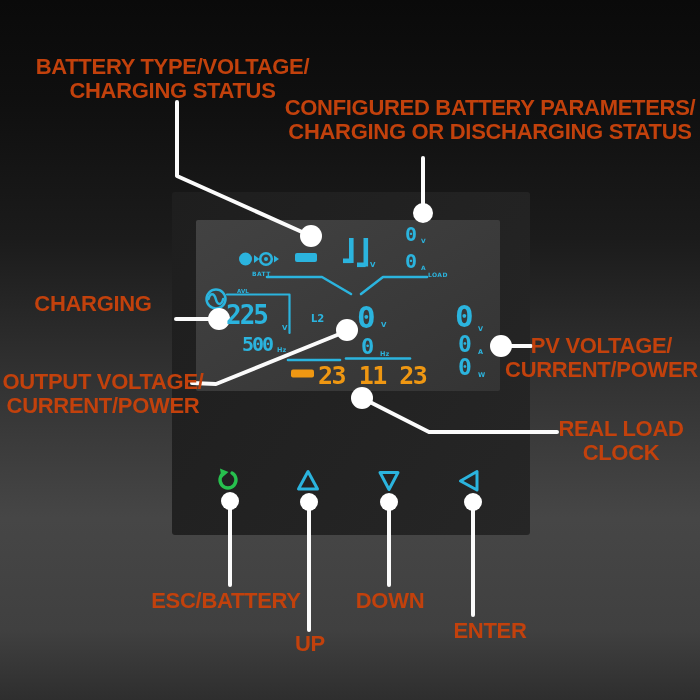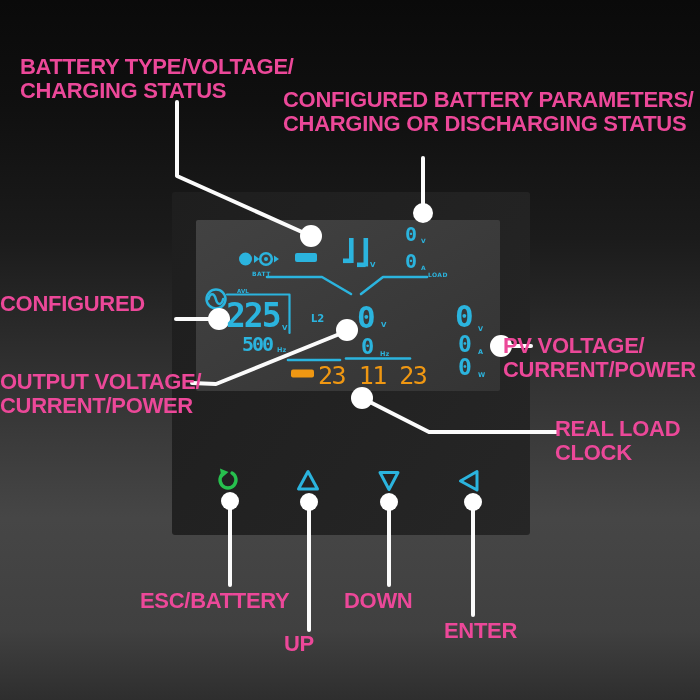--- a/index.html
+++ b/index.html
@@ -1,27 +1,27 @@
 <!DOCTYPE html>
 <html><head>
 <meta charset="utf-8">
 <style>
   html,body{margin:0;padding:0;}
   body{width:700px;height:700px;overflow:hidden;position:relative;
        font-family:"Liberation Sans",sans-serif;
        background:linear-gradient(180deg,#0a0a0a 0%,#0f0f0f 14%,#1b1b1b 34%,#333333 55%,#464646 74%,#404040 90%,#2e2e2e 100%);}
   .stage{position:absolute;inset:0;}
-  .callout{position:absolute;color:#ec4899;font-weight:700;font-size:22px;line-height:24px;
-           letter-spacing:-0.3px;text-align:left;white-space:nowrap;}
+  .callout{position:absolute;color:#c2410c;font-weight:700;font-size:22px;line-height:24px;
+           letter-spacing:-0.3px;text-align:center;white-space:nowrap;}
   .panel{position:absolute;left:172px;top:192px;width:358px;height:343px;border-radius:3px;
          background:linear-gradient(125deg,#1e1e1e,#262626);}
   .lcd{position:absolute;left:196px;top:220px;width:304px;height:171px;border-radius:2px;
        background:linear-gradient(150deg,#424242,#343434);}
   .seg{position:absolute;font-family:"DejaVu Sans Mono",monospace;font-weight:700;color:#2bb4de;}
-  .segO{position:absolute;font-family:"DejaVu Sans Mono",monospace;font-weight:400;color:#ef9712;}
+  .segO{position:absolute;font-family:"DejaVu Sans Mono",monospace;font-weight:700;color:#ef9712;}
   .tiny{position:absolute;font-family:"DejaVu Sans",sans-serif;font-weight:700;color:#2bb4de;}
   svg{position:absolute;left:0;top:0;}
   .cl{stroke:#fbfbfb;stroke-width:4;fill:none;stroke-linecap:round;stroke-linejoin:round;}
   .dot{fill:#ffffff;}
   .cy{stroke:#2bb4de;fill:none;stroke-linecap:round;stroke-linejoin:round;}
 </style>
 </head>
 <body>
 
 <div class="stage">
@@ -97,21 +97,21 @@
       <circle class="dot" cx="389" cy="502" r="9"></circle>
       <circle class="dot" cx="473" cy="502" r="9"></circle>
     </g>
   </svg>
 
   <div class="tiny" style="left:252px;top:270px;font-size:6px;letter-spacing:0.4px">BATT</div>
   <div class="tiny" style="left:428px;top:271px;font-size:6px;letter-spacing:0.4px">LOAD</div>
   <div class="tiny" style="left:370px;top:261px;font-size:7px">V</div>
   <div class="tiny" style="left:237px;top:288px;font-size:5.5px">AVL</div>
 
-  <div class="seg" style="left:226px;top:300px;font-size:33px;line-height:31px;letter-spacing:-2px">225</div>
+  <div class="seg" style="left:226px;top:300px;font-size:26px;line-height:31px;letter-spacing:-2px">225</div>
   <div class="tiny" style="left:282px;top:324px;font-size:7px">V</div>
   <div class="seg" style="left:242px;top:334px;font-size:20px;line-height:21px;letter-spacing:-2px">500</div>
   <div class="tiny" style="left:277px;top:346px;font-size:6.5px">Hz</div>
 
   <div class="tiny" style="left:311px;top:313px;font-size:10px">L2</div>
   <div class="seg" style="left:357px;top:303px;font-size:31px;line-height:29px">0</div>
   <div class="tiny" style="left:381px;top:321px;font-size:7px">V</div>
   <div class="seg" style="left:361px;top:337px;font-size:22px;line-height:20px">0</div>
   <div class="tiny" style="left:380px;top:350px;font-size:6.5px">Hz</div>
 
@@ -126,26 +126,26 @@
   <div class="tiny" style="left:478px;top:348px;font-size:6.5px">A</div>
   <div class="seg" style="left:458px;top:357px;font-size:23px;line-height:21px">0</div>
   <div class="tiny" style="left:478px;top:371px;font-size:6.5px">W</div>
 
   <div class="segO" style="left:318px;top:364px;font-size:25px;line-height:24px;letter-spacing:-1.5px">23 11 23</div>
 
   <div class="callout" style="left:20px;top:55px;width:305px">
     <div>BATTERY TYPE/VOLTAGE/</div>
     <div>CHARGING STATUS</div>
   </div>
-  <div class="callout" style="left:283px;top:88px;width:414px">
+  <div class="callout" style="left:283px;top:96px;width:414px">
     <div>CONFIGURED BATTERY PARAMETERS/</div>
     <div>CHARGING OR DISCHARGING STATUS</div>
   </div>
   <div class="callout" style="left:0px;top:292px;width:186px">
-    <div>CONFIGURED</div>
+    <div>CHARGING</div>
   </div>
   <div class="callout" style="left:0px;top:370px;width:206px">
     <div>OUTPUT VOLTAGE/</div>
     <div>CURRENT/POWER</div>
   </div>
   <div class="callout" style="left:503px;top:334px;width:197px">
     <div>PV VOLTAGE/</div>
     <div>CURRENT/POWER</div>
   </div>
   <div class="callout" style="left:555px;top:417px;width:132px">

